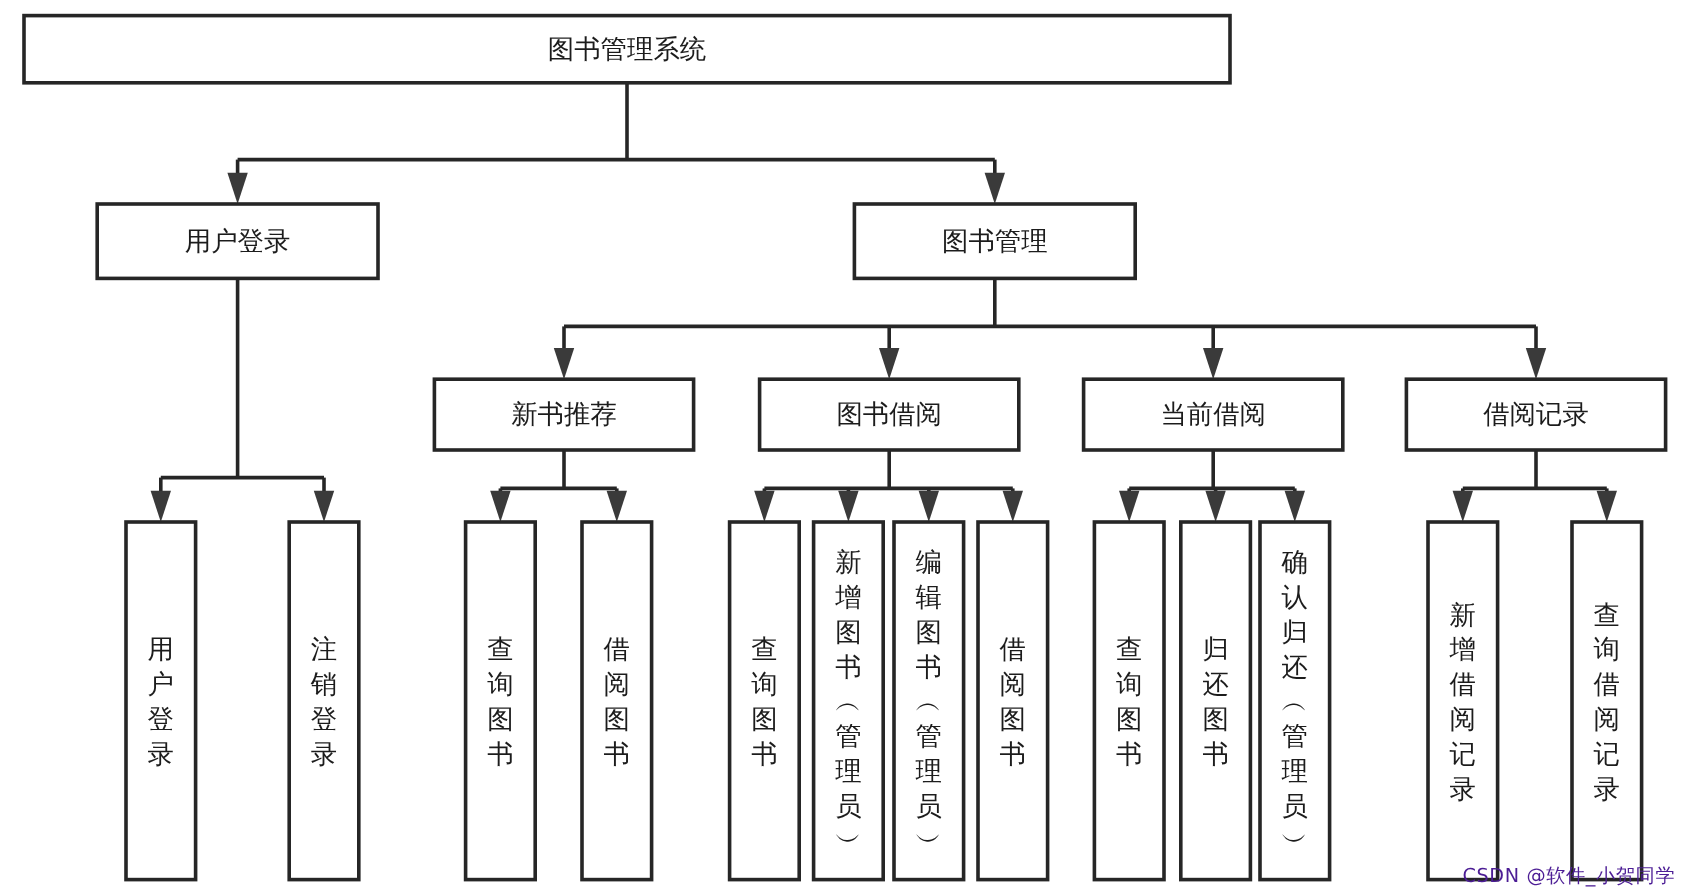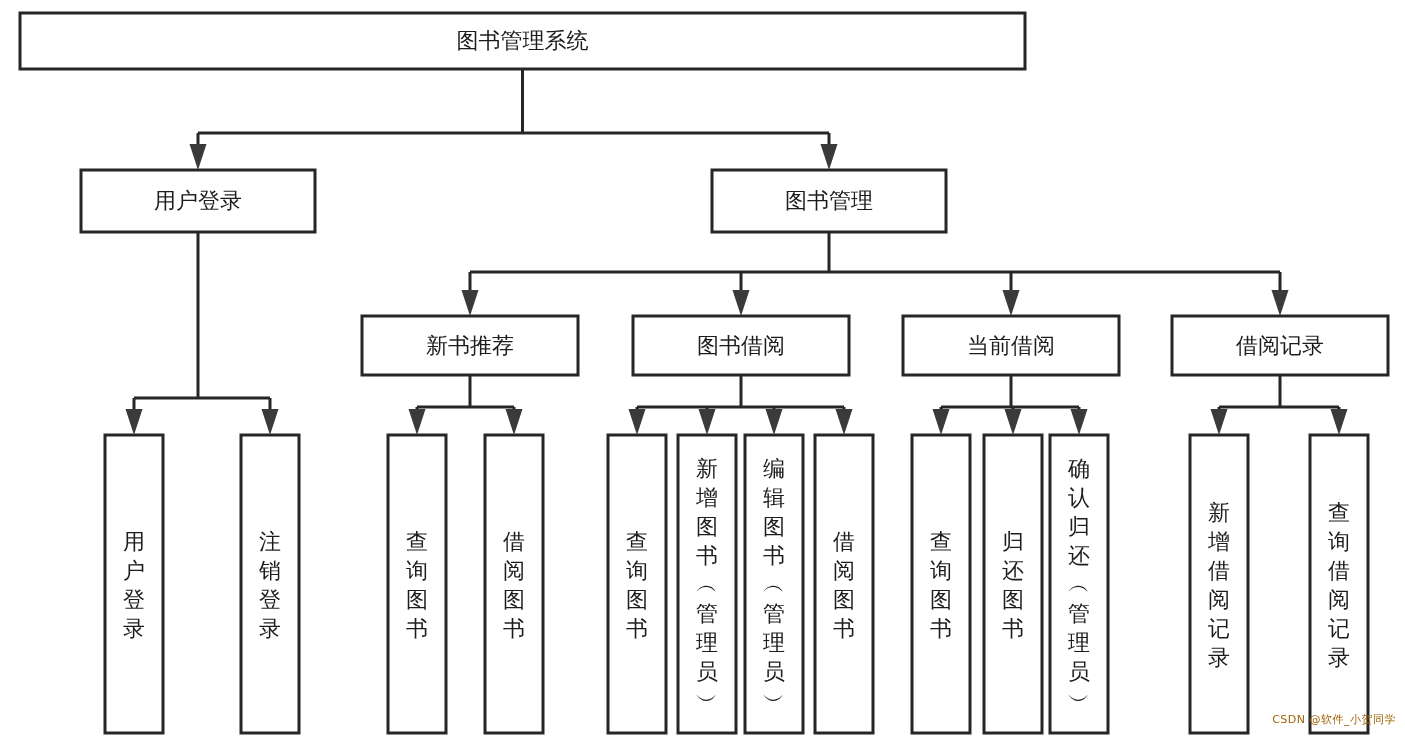--- a/index.html
+++ b/index.html
@@ -45,24 +45,24 @@
   }
   .node-label-v {
     font-family: "DejaVu Sans", "Liberation Sans", sans-serif;
     font-size: 22px;
     fill: #1c1c1c;
     text-anchor: middle;
   }
   .watermark {
     position: absolute;
     right: 9px;
-    bottom: 20px;
-    font-family: "DejaVu Sans", "Liberation Sans", sans-serif;
-    font-size: 11px;
-    color: #a16207;
+    bottom: 6px;
+    font-family: "DejaVu Sans", "Liberation Sans", sans-serif;
+    font-size: 16px;
+    color: #4c1d95;
     letter-spacing: 0.5px;
     white-space: nowrap;
     pointer-events: none;
   }
 </style>
 </head>
 <body>
 
 <div id="diagram-root">
   <svg id="diagram-svg" width="1405" height="747" viewBox="0 0 1405 747" xmlns="http://www.w3.org/2000/svg">

